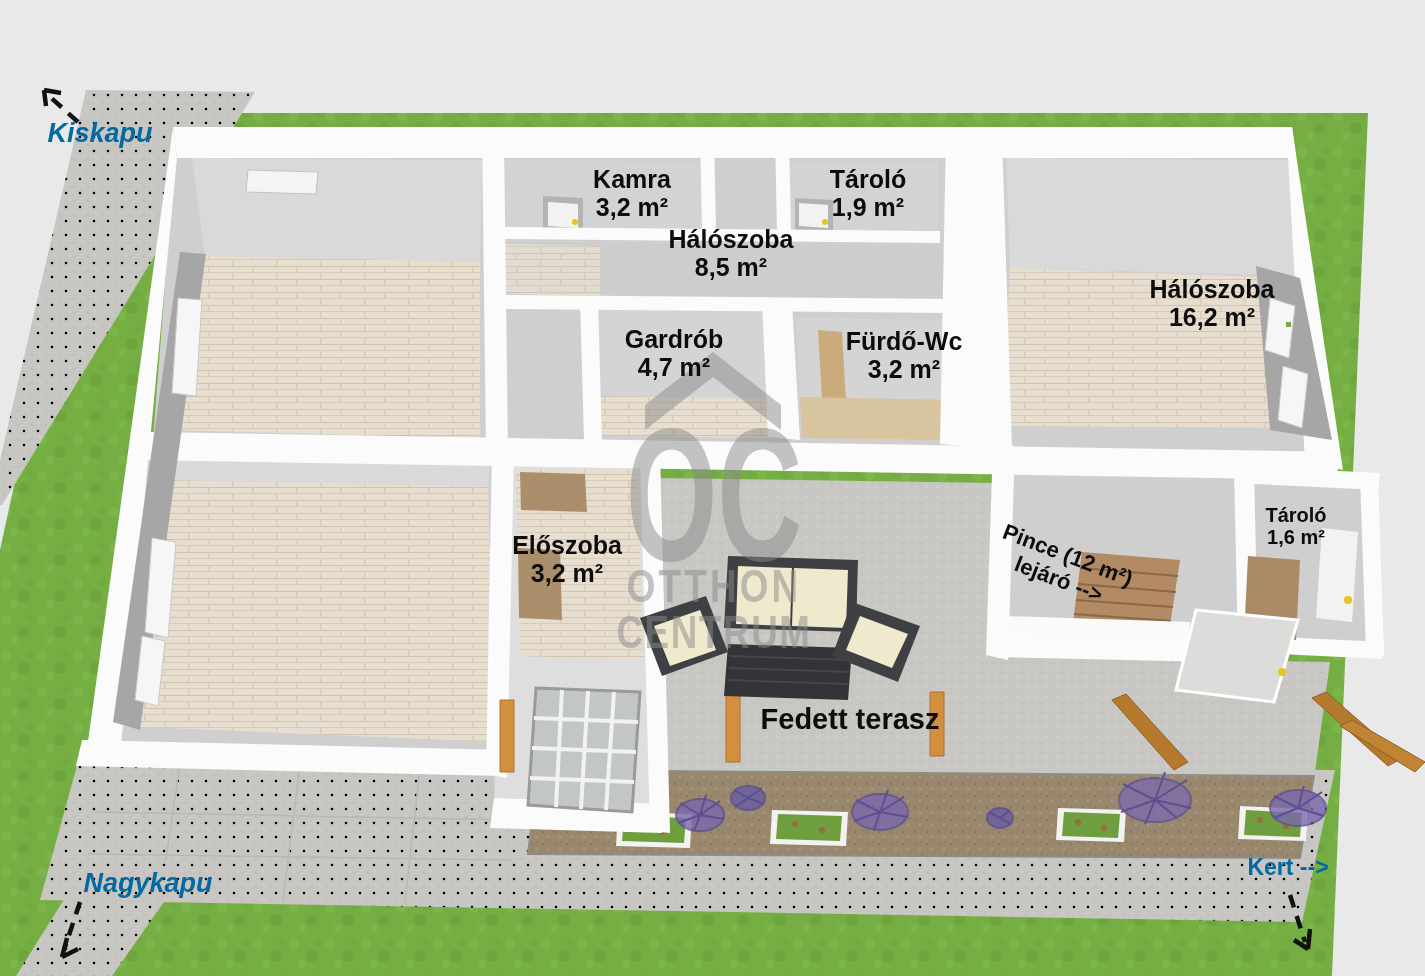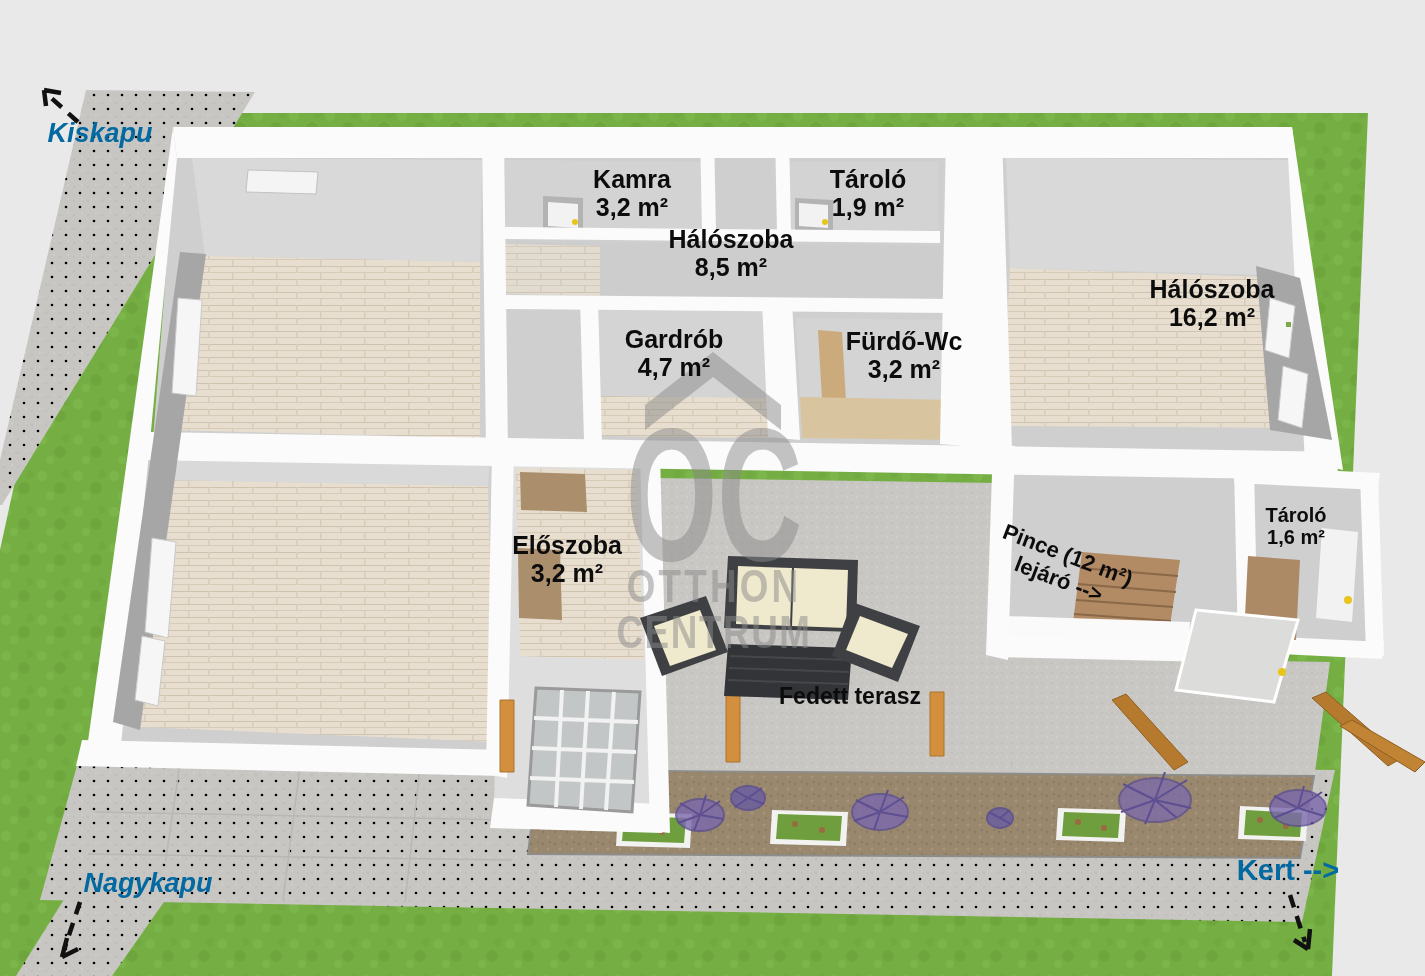--- a/index.html
+++ b/index.html
@@ -5,24 +5,24 @@
   html,body{margin:0;padding:0;background:#e9e9e9;}
   .stage{position:relative;width:1425px;height:976px;overflow:hidden;background:#e9e9e9;
          font-family:"Liberation Sans",sans-serif;}
   .stage svg{position:absolute;left:0;top:0;}
   .page-title{position:absolute;left:705px;top:4px;transform:translateX(-50%);
     font-size:72px;font-weight:800;font-style:italic;letter-spacing:2px;color:#0b0b0b;white-space:nowrap;}
   .room-label{position:absolute;transform:translateX(-50%);text-align:center;font-weight:bold;
     font-size:25px;line-height:1.1;color:#0c0c0c;white-space:nowrap;}
   .room-label span{display:block;}
   .small{font-size:20px;}
-  .big{font-size:23px;}
+  .big{font-size:29px;margin-top:20px;}
   .outdoor{position:absolute;transform:translateX(-50%);font-weight:bold;font-style:italic;
     font-size:27px;color:#0369a1;white-space:nowrap;}
-  .kert{font-style:normal;font-size:29px;}
+  .kert{font-style:normal;font-size:23px;}
   .pince{position:absolute;left:1063px;top:568px;transform:translate(-50%,-50%) rotate(21deg);
     text-align:center;font-weight:bold;font-size:22px;line-height:1.2;color:#0c0c0c;white-space:nowrap;}
   .pince span{display:block;}
   .wm-text{fill:#8a8a8a;opacity:0.5;font-family:"Liberation Sans",sans-serif;font-weight:bold;}
 </style>
 </head>
 <body>
 
 <div class="stage">
 

